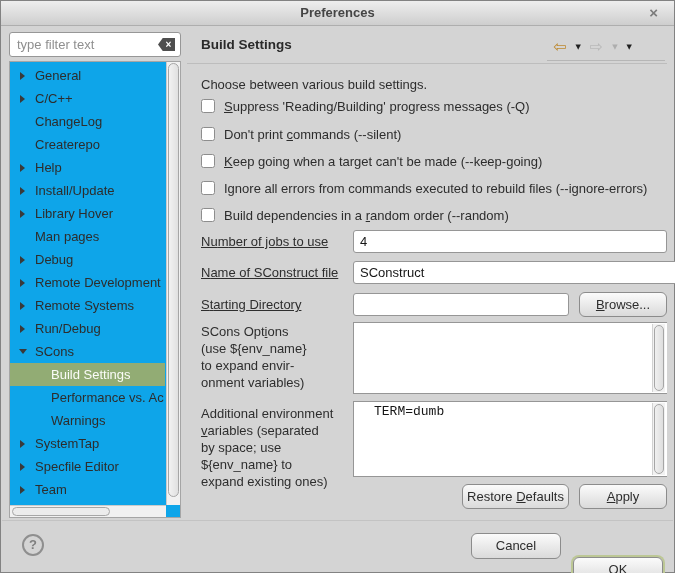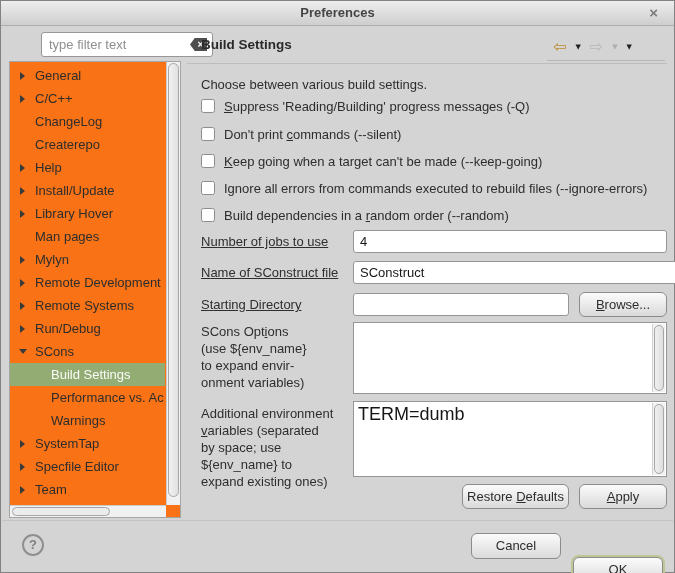--- a/index.html
+++ b/index.html
@@ -24,37 +24,37 @@
   .titlebar .ttl { font-weight:bold; color:#454545; }
   .closebtn {
     position:absolute; right:16px; top:0; height:24px; line-height:23px;
     color:#7c7c7c; font-weight:bold; font-size:15px; cursor:default;
   }
 
   
   .filterbox {
     position:absolute; left:8px; top:31px; width:172px; height:25px;
     background:#ffffff; border:1px solid #979797; border-radius:3px;
-    display:flex; align-items:center; padding:0 5px 0 7px;margin-left:32px;
+    display:flex; align-items:center; padding:0 5px 0 7px;
   }
   .filterbox input {
     border:none; outline:none; background:transparent; flex:1; min-width:0;
     font-family:"Liberation Sans",sans-serif; font-size:13px; color:#222;
   }
   .filterbox input::placeholder { color:#8f8f8f; }
   .clearicon {
     width:17px; height:13px; flex:none; background:#4e4e4e;
     clip-path:polygon(0 50%, 28% 0, 100% 0, 100% 100%, 28% 100%);
     display:flex; align-items:center; justify-content:center;
   }
   .clearicon::after { content:"×"; color:#fff; font-size:10px; font-weight:bold; margin-left:4px; line-height:1; }
 
   .tree {
     position:absolute; left:8px; top:60px; width:172px; height:457px;
-    background:#f97316; border:1px solid #a5a5a5; overflow:hidden;
+    background:#0ea5e9; border:1px solid #a5a5a5; overflow:hidden;
   }
   .tree-rows { position:absolute; left:0; top:2px; width:155px; }
   .trow { height:23px; display:flex; align-items:center; white-space:nowrap; overflow:hidden; }
   .trow .arrow { position:relative; width:11px; height:11px; flex:none; margin-left:8px; margin-right:6px; }
   .trow.lvl1 .arrow { margin-left:24px; }
   .arrow.c::before { content:""; position:absolute; left:2px; top:2px;
     border-left:5px solid #3a3a3a; border-top:4px solid transparent; border-bottom:4px solid transparent; }
   .arrow.e::before { content:""; position:absolute; left:1px; top:3px;
     border-top:5px solid #3a3a3a; border-left:4px solid transparent; border-right:4px solid transparent; }
   .trow.selected { background:#92ac74; color:#fbfcf8; }
@@ -100,21 +100,21 @@
   .flabel { position:absolute; left:200px; color:#2e2e2e;text-decoration:underline; }
   .mlabel { position:absolute; left:200px; width:152px; white-space:pre-line; line-height:17px; color:#2e2e2e; }
   .input {
     position:absolute; background:#fff; border:1px solid #969696; border-radius:3px;
     font-family:"Liberation Sans",sans-serif; font-size:13px; color:#161616; padding:0 6px; outline:none;
   }
   .tabox { position:absolute; background:#fff; border:1px solid #969696; }
   .tabox textarea {
     position:absolute; inset:0; right:14px; width:calc(100% - 15px); height:100%;
     border:none; outline:none; resize:none; overflow:hidden;
-    font-family:Liberation Sans, sans-serif; font-size:18px; color:#161616; padding:2px 4px;
+    font-family:Liberation Mono, monospace; font-size:13px; color:#161616; padding:2px 4px;margin-left:16px;
   }
   .tabox .tascroll {
     position:absolute; top:1px; bottom:1px; right:1px; width:13px;
     background:#f2f2f2; border-left:1px solid #d2d2d2;
   }
   .tabox .tascroll .thumb {
     position:absolute; left:1px; right:1px; top:1px; bottom:1px;
     background:linear-gradient(90deg,#f0f0f0,#dedede); border:1px solid #a6a6a6; border-radius:6px;
   }
 
@@ -183,21 +183,21 @@
       <div class="trow lvl0">
           <span class="arrow c"></span>
           <span>Library Hover</span>
         </div>
       <div class="trow lvl0">
           <span class="arrow"></span>
           <span>Man pages</span>
         </div>
       <div class="trow lvl0">
           <span class="arrow c"></span>
-          <span>Mylyn</span>
+          <span>Debug</span>
         </div>
       <div class="trow lvl0">
           <span class="arrow c"></span>
           <span>Remote Development</span>
         </div>
       <div class="trow lvl0">
           <span class="arrow c"></span>
           <span>Remote Systems</span>
         </div>
       <div class="trow lvl0">

